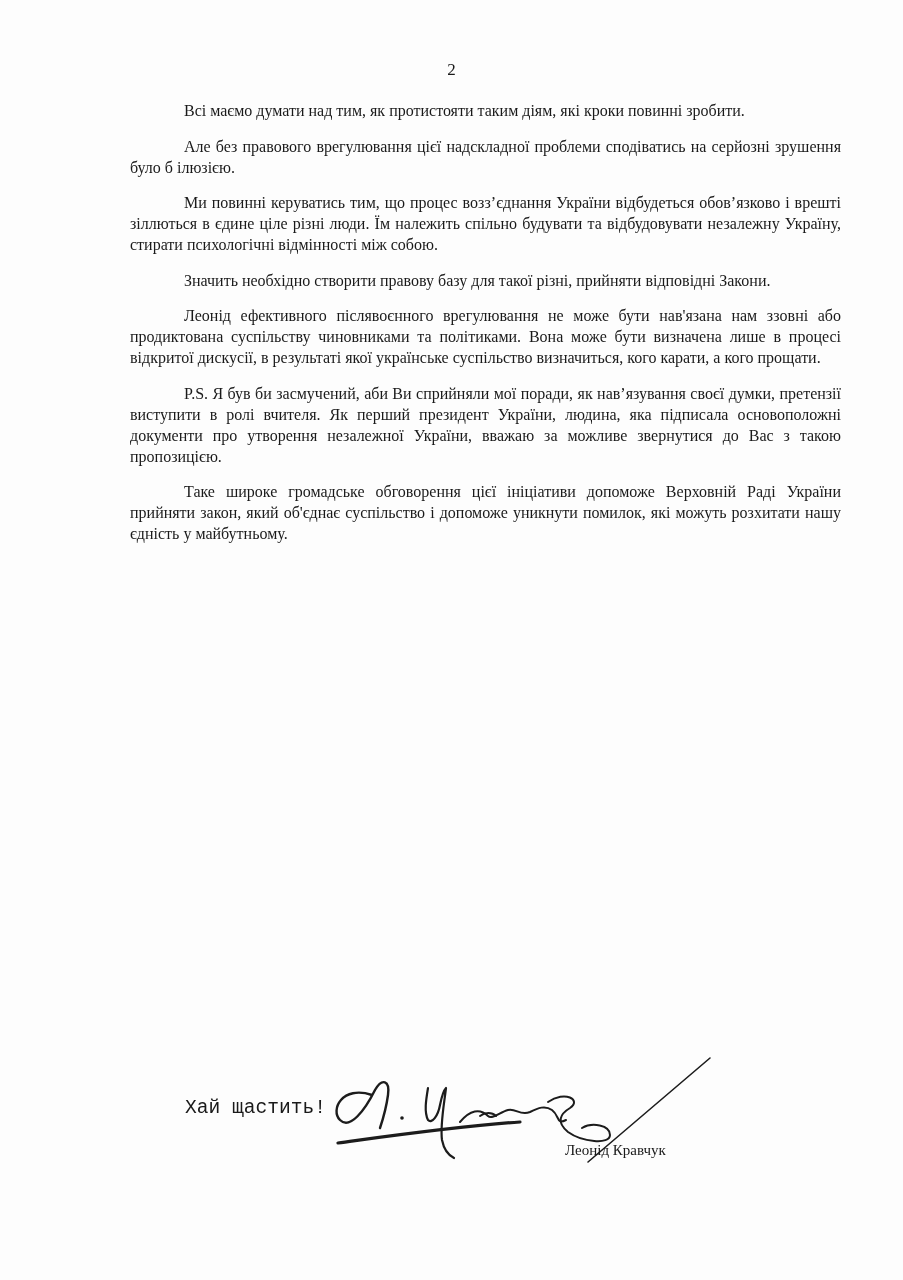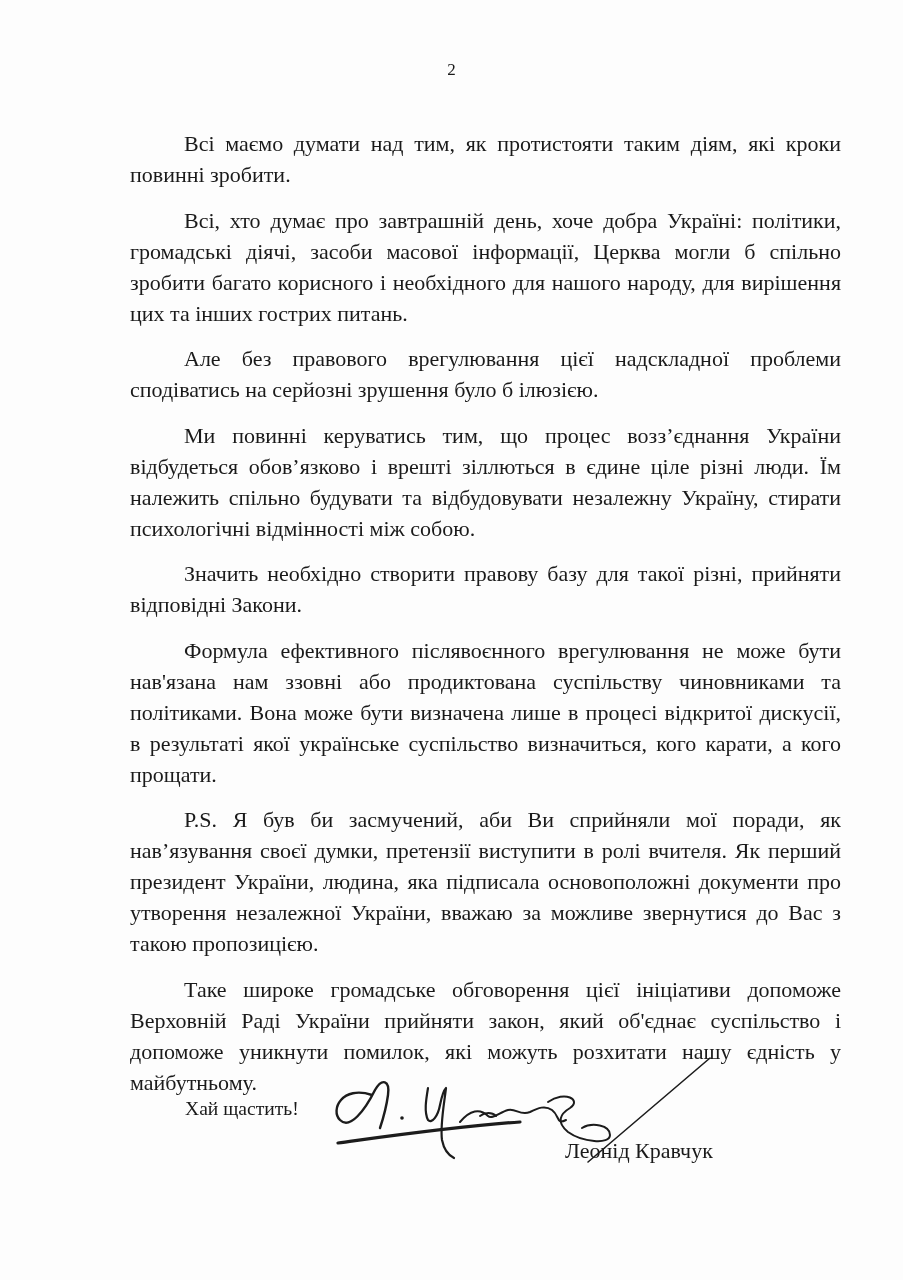--- a/index.html
+++ b/index.html
@@ -28,42 +28,42 @@
       left: 0;
       width: 903px;
       text-align: center;
       font-size: 17px;
     }
     .body-text {
       position: absolute;
       left: 130px;
       top: 100px;
       width: 711px;
-      font-size: 22px;
-      line-height: 31px;
-      margin-top: 28px;
+      font-size: 16px;
+      line-height: 21px;
     }
     .para {
       margin: 0 0 14.5px 0;
       text-indent: 54px;
       text-align: justify;
       text-align-last: left;
     }
     .closing-row {
       position: absolute;
       left: 185px;
       top: 1097px;
       font-size: 19.6px;
       line-height: 23.6px;
+      font-family: Liberation Mono, monospace;
     }
     .signer-name {
       position: absolute;
       left: 565px;
       top: 1139px;
-      font-size: 22px;
+      font-size: 15px;
       line-height: 23.6px;
     }
     .signature {
       position: absolute;
       left: 320px;
       top: 1050px;
       width: 400px;
       height: 120px;
     }
     .signature svg {
@@ -73,25 +73,24 @@
   </style>
 </head>
 <body>
 
 <div class="page">
 
   <div class="page-number">2</div>
 
   <div class="body-text">
     <p class="para">Всі маємо думати над тим, як протистояти таким діям, які кроки повинні зробити.</p>
-    <p class="para">Всі, хто думає про завтрашній день, хоче добра Україні: політики, громадські діячі, засоби масової інформації, Церква могли б спільно зробити багато корисного і необхідного для нашого народу, для вирішення цих та інших гострих питань.</p>
     <p class="para">Але без правового врегулювання цієї надскладної проблеми сподіватись на серйозні зрушення було б ілюзією.</p>
     <p class="para">Ми повинні керуватись тим, що процес возз’єднання України відбудеться обов’язково і врешті зіллються в єдине ціле різні люди. Їм належить спільно будувати та відбудовувати незалежну Україну, стирати психологічні відмінності між собою.</p>
     <p class="para">Значить необхідно створити правову базу для такої різні, прийняти відповідні Закони.</p>
-    <p class="para">Формула ефективного післявоєнного врегулювання не може бути нав'язана нам ззовні або продиктована суспільству чиновниками та політиками. Вона може бути визначена лише в процесі відкритої дискусії, в результаті якої українське суспільство визначиться, кого карати, а кого прощати.</p>
+    <p class="para">Леонід ефективного післявоєнного врегулювання не може бути нав'язана нам ззовні або продиктована суспільству чиновниками та політиками. Вона може бути визначена лише в процесі відкритої дискусії, в результаті якої українське суспільство визначиться, кого карати, а кого прощати.</p>
     <p class="para">P.S. Я був би засмучений, аби Ви сприйняли мої поради, як нав’язування своєї думки, претензії виступити в ролі вчителя. Як перший президент України, людина, яка підписала основоположні документи про утворення незалежної України, вважаю за можливе звернутися до Вас з такою пропозицією.</p>
     <p class="para">Таке широке громадське обговорення цієї ініціативи допоможе Верховній Раді України прийняти закон, який об'єднає суспільство і допоможе уникнути помилок, які можуть розхитати нашу єдність у майбутньому.</p>
   </div>
 
   <div class="closing-row">Хай щастить!</div>
 
   <div class="signature">
     <svg viewBox="0 0 400 120" xmlns="http://www.w3.org/2000/svg" fill="none" stroke="#1c1c1c" stroke-linecap="round" stroke-linejoin="round">
 
       <path d="M 52 45 C 22 35, 10 60, 20 70 C 30 80, 45 60, 55 40 C 62 28, 70 30, 68 45 C 66 60, 62 72, 60 78" stroke-width="2.4"></path>

